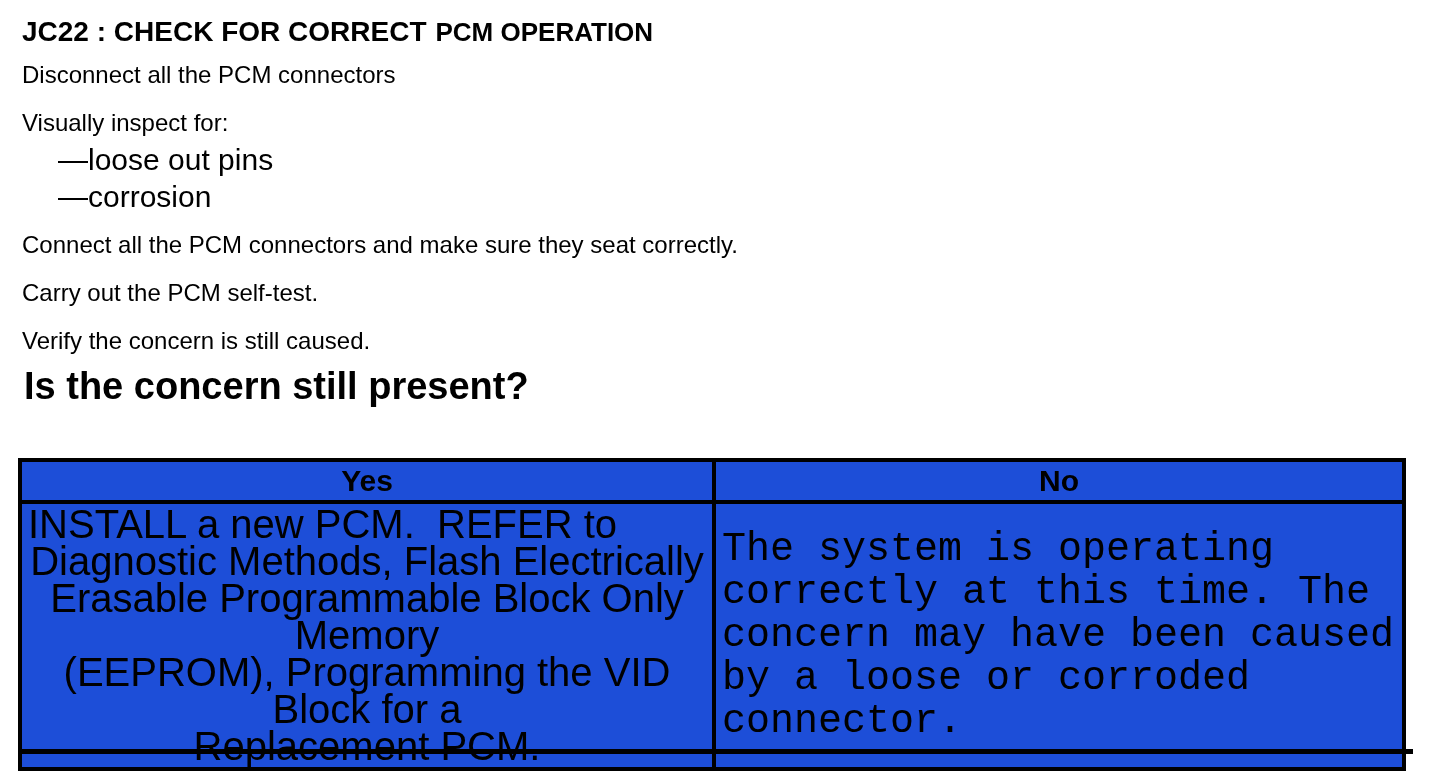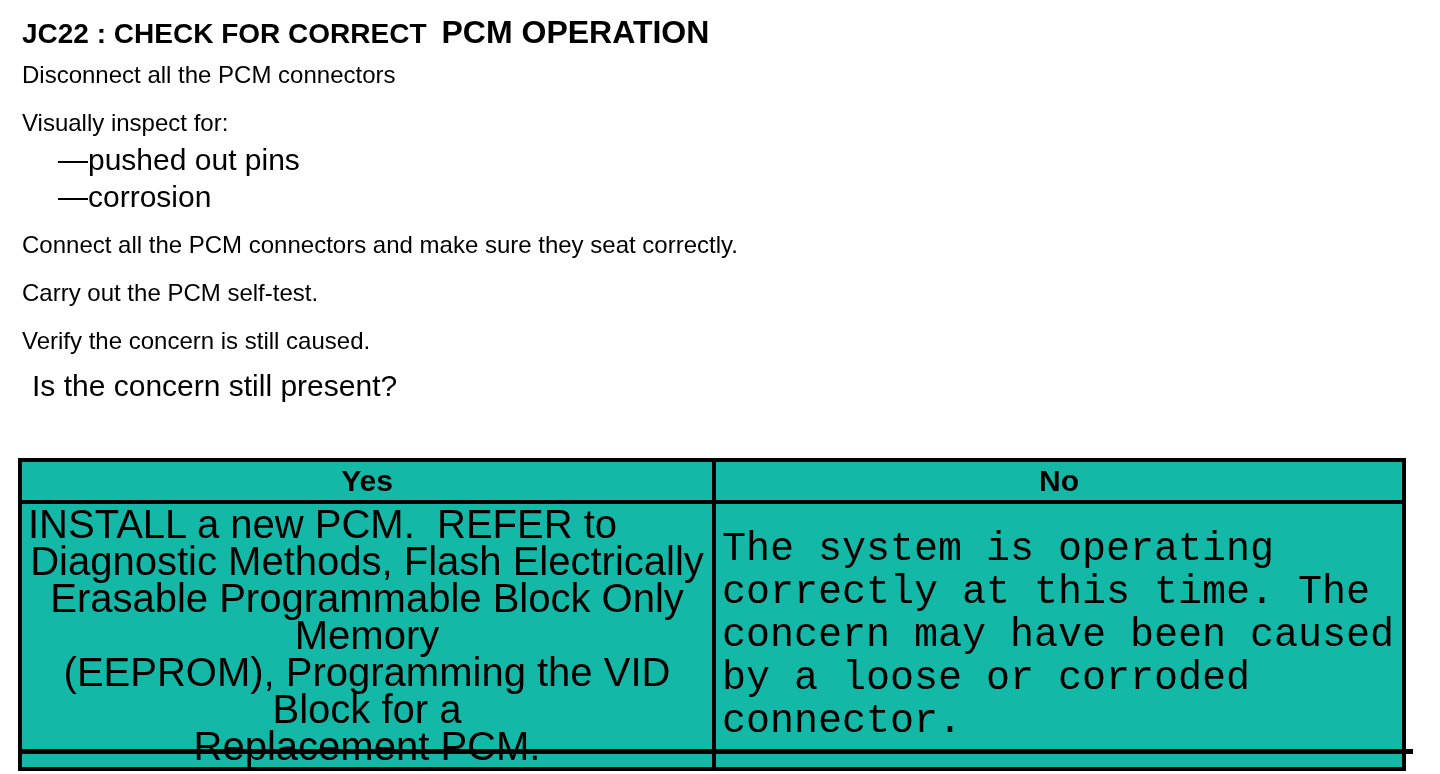--- a/index.html
+++ b/index.html
@@ -20,53 +20,53 @@
   
   .heading {
     left: 22px;
     top: 16px;
     font-weight: bold;
     font-size: 28px;
     line-height: 32px;
     white-space: nowrap;
   }
   .heading .title-part {
-    font-size: 32px;
-    margin-left: 15px;
+    font-size: 26px;
+    margin-left: 9px;
   }
 
   
   .step {
     left: 22px;
     font-size: 24px;
     line-height: 34px;
     white-space: nowrap;
   }
   .bullet {
     left: 58px;
     font-size: 30px;
     line-height: 34px;
     white-space: nowrap;
   }
   .question {
-    left: 32px;
-    font-size: 30px;
+    left: 24px;
+    font-size: 38px;
     line-height: 34px;
-    font-weight: normal;
+    font-weight: bold;
     white-space: nowrap;
   }
 
   
   .decision-table {
     left: 18px;
     top: 458px;
     border-collapse: collapse;
     table-layout: fixed;
     width: 1384px;
-    background: #14b8a6;
+    background: #1d4ed8;
   }
   .decision-table th,
   .decision-table td {
     border: 4px solid #000000;
   }
   .decision-table th {
     height: 38px;
     font-size: 30px;
     font-weight: bold;
     text-align: center;
@@ -107,21 +107,21 @@
 </style>
 </head>
 <body>
 
 <div class="abs heading">
   <span>JC22 : CHECK FOR CORRECT</span><span class="title-part">PCM OPERATION</span>
 </div>
 
 <div class="abs step" style="top:58px">Disconnect all the PCM connectors</div>
 <div class="abs step" style="top:106px">Visually inspect for:</div>
-<div class="abs bullet" style="top:143px">—pushed out pins</div>
+<div class="abs bullet" style="top:143px">—loose out pins</div>
 <div class="abs bullet" style="top:180px">—corrosion</div>
 <div class="abs step" style="top:228px">Connect all the PCM connectors and make sure they seat correctly.</div>
 <div class="abs step" style="top:276px">Carry out the PCM self-test.</div>
 <div class="abs step" style="top:324px">Verify the concern is still caused.</div>
 <div class="abs question" style="top:369px">Is the concern still present?</div>
 
 <table class="abs decision-table">
   <colgroup>
     <col class="yes-col">
     <col class="no-col">

